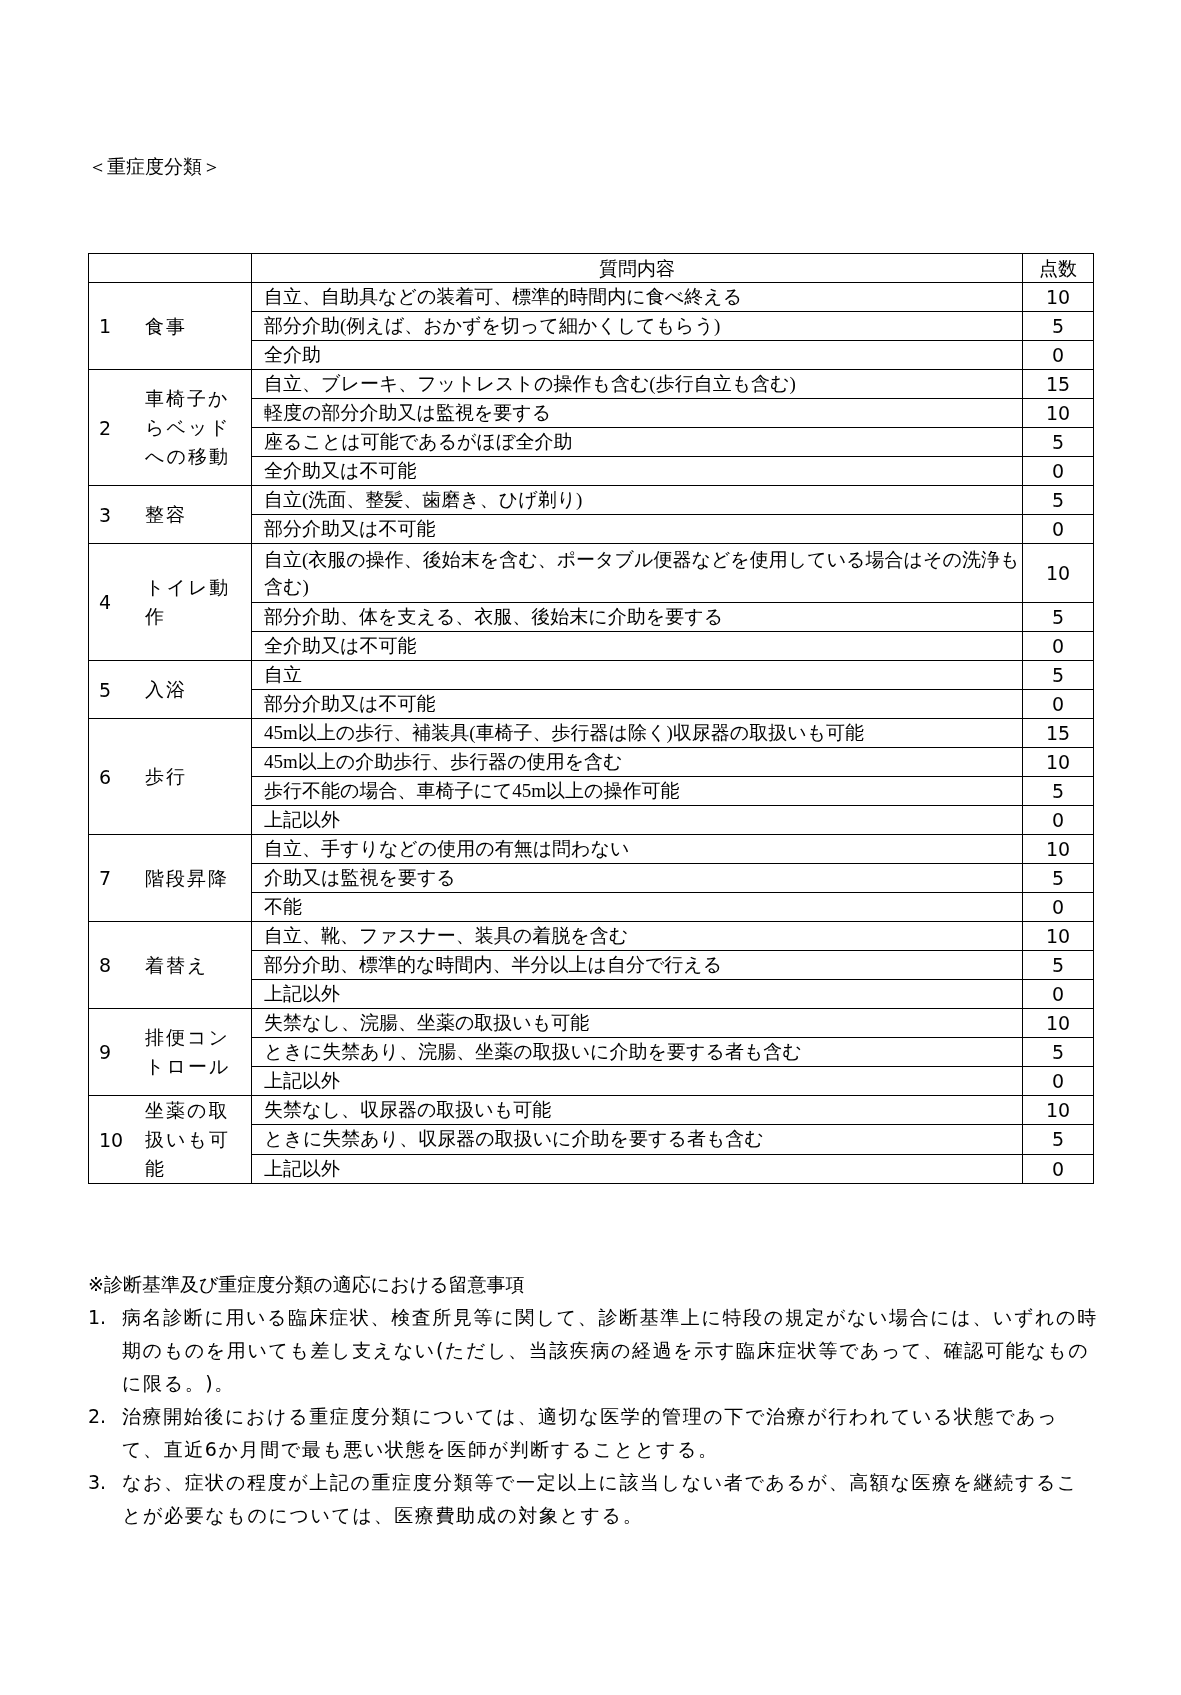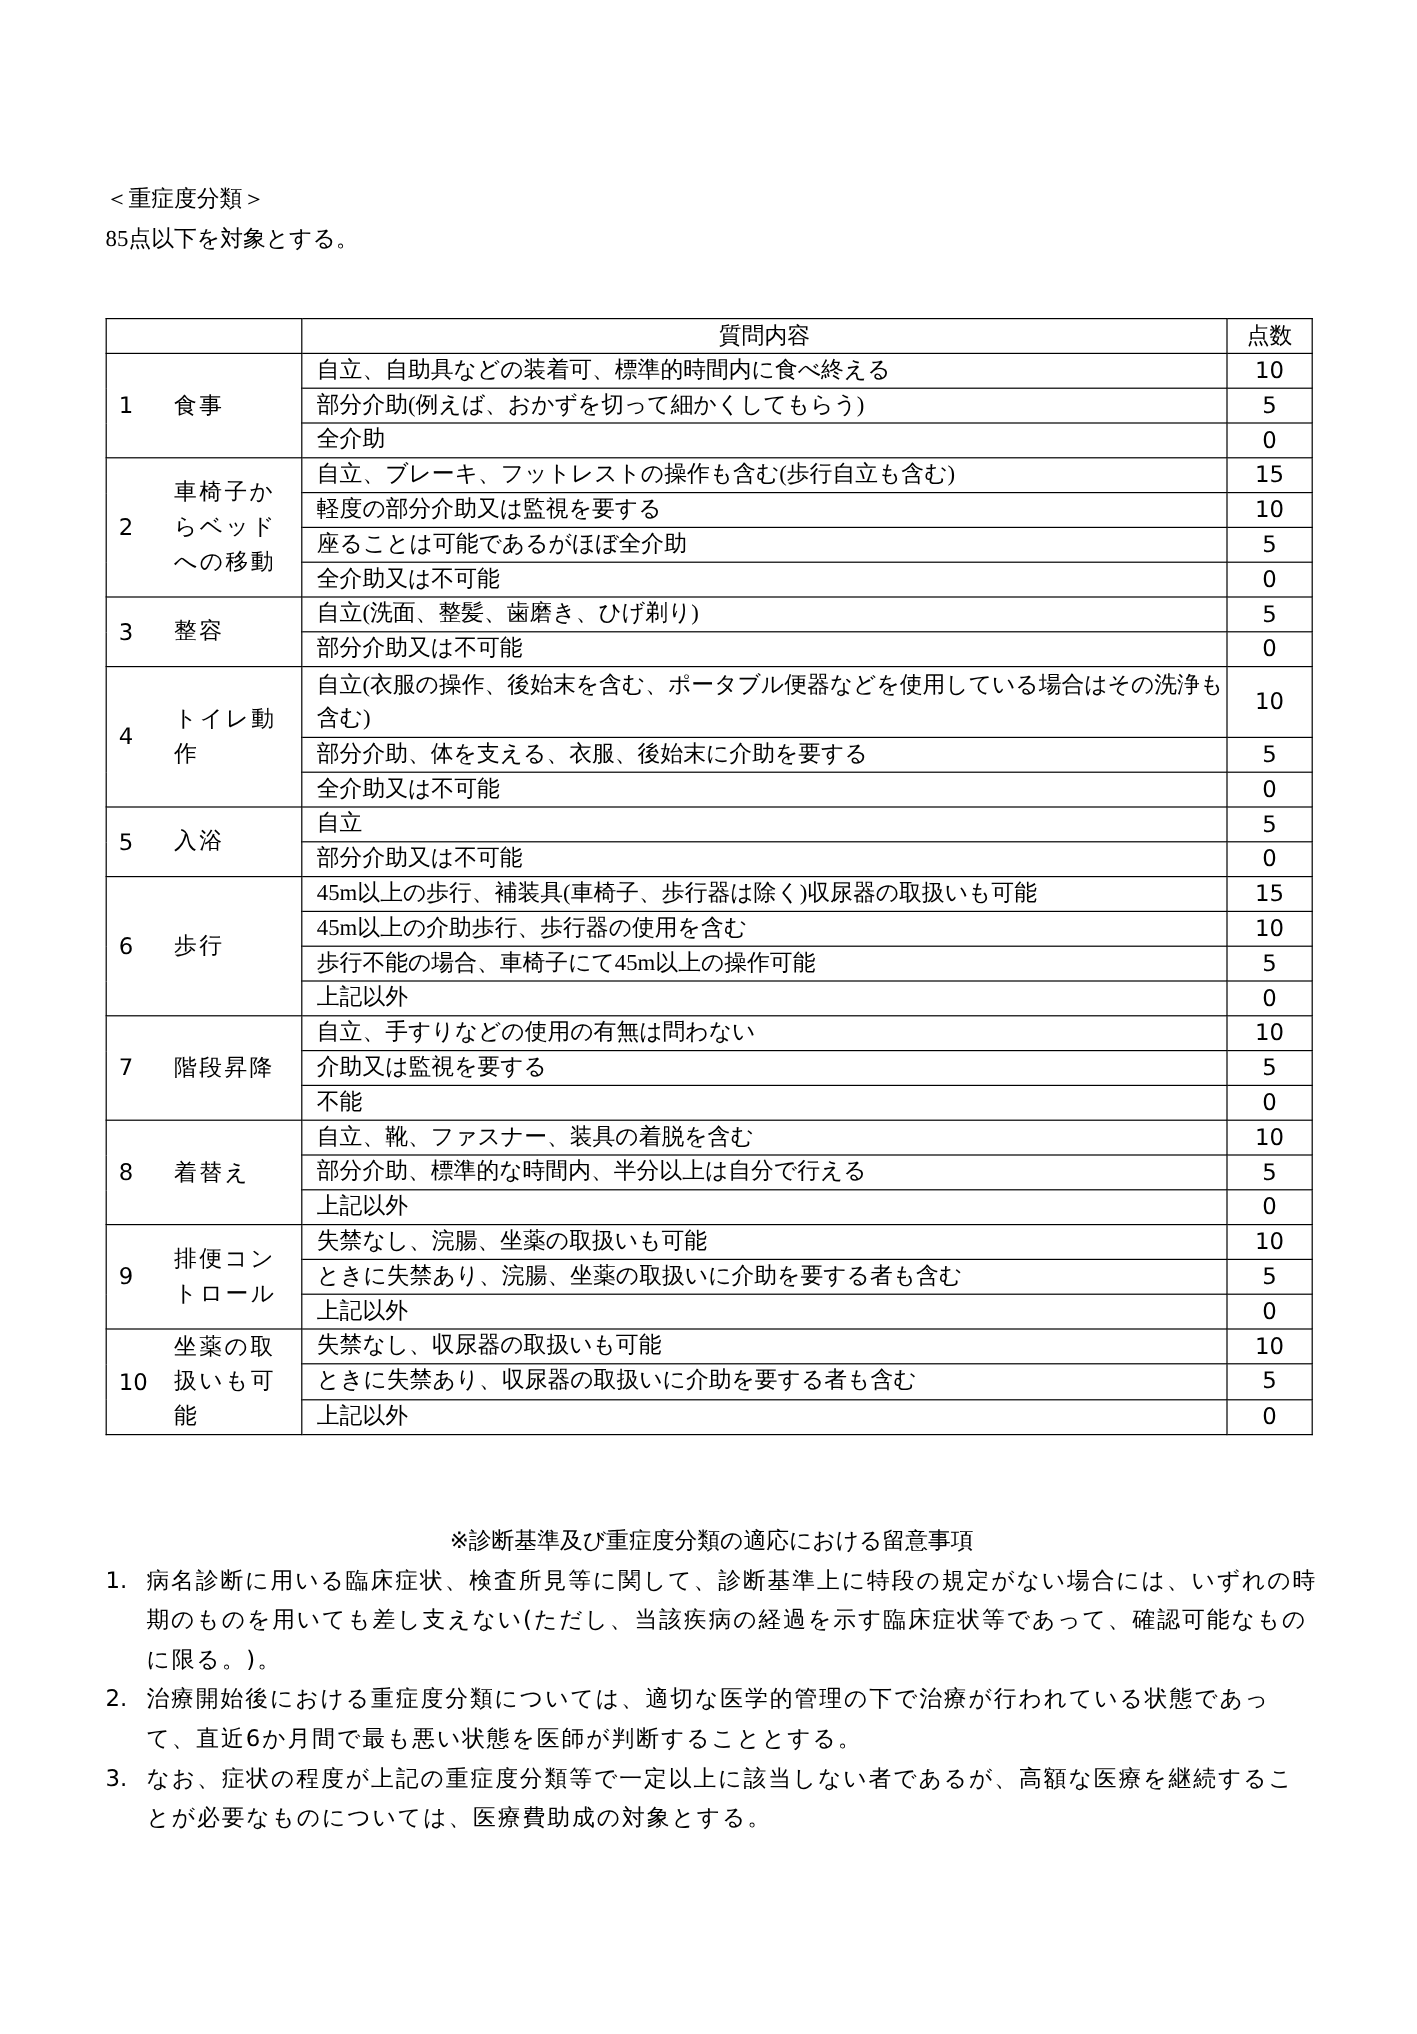--- a/index.html
+++ b/index.html
@@ -4,47 +4,46 @@
 <style>
   html, body { margin: 0; padding: 0; background: #ffffff; }
   body {
     width: 1181px; height: 1695px; position: relative; overflow: hidden;
     font-family: "DejaVu Sans", "Liberation Sans", sans-serif;
     color: #000; font-size: 19px;
   }
   .page { position: absolute; left: 88px; top: 150px; width: 1005px; }
   .line { height: 33px; line-height: 33px; white-space: nowrap; font-family: Liberation Serif, serif; }
   table.bi {
-    position: absolute; left: 88px; top: 265px;
+    position: absolute; left: 88px; top: 253px;
     border-collapse: collapse; width: 1005px; table-layout: fixed;
   }
   table.bi td, table.bi th {
     border: 1.5px solid #000; padding: 0; font-weight: normal;
     height: 28px; line-height: 28px; font-size: 19px;
   }
   table.bi th { text-align: center; }
   td.cat { vertical-align: middle; padding: 0; }
   .catwrap { display: flex; align-items: center; height: 100%; }
   .catnum { width: 56px; padding-left: 10px; box-sizing: border-box; }
   .catname { width: 100px; line-height: 29px; letter-spacing: 2px; white-space: normal; word-break: break-all; }
   td.desc { padding-left: 12px !important; white-space: nowrap; overflow: hidden; font-family: Liberation Serif, serif; }
   td.desc.wrap { white-space: normal; line-height: 27px !important; padding-top: 2px !important; padding-bottom: 2px !important; margin-top: 43px; }
   td.score { text-align: center; }
   .notes { position: absolute; left: 88px; top: 1268px; width: 1010px; }
-  .notes .title { height: 33px; line-height: 33px; text-align: center; }
+  .notes .title { height: 33px; line-height: 33px; }
   .note { display: flex; line-height: 33px; }
   .note .num { width: 34px; flex: none; }
   .note .txt { flex: 1; letter-spacing: 1.6px; }
 </style>
 </head>
 <body>
 
 <div class="page">
   <div class="line">＜重症度分類＞</div>
-  <div class="line">85点以下を対象とする。</div>
 </div>
 
 <table class="bi">
   <colgroup>
     <col style="width:163px">
     <col style="width:771px">
     <col style="width:71px">
   </colgroup>
   <thead>
     <tr>

